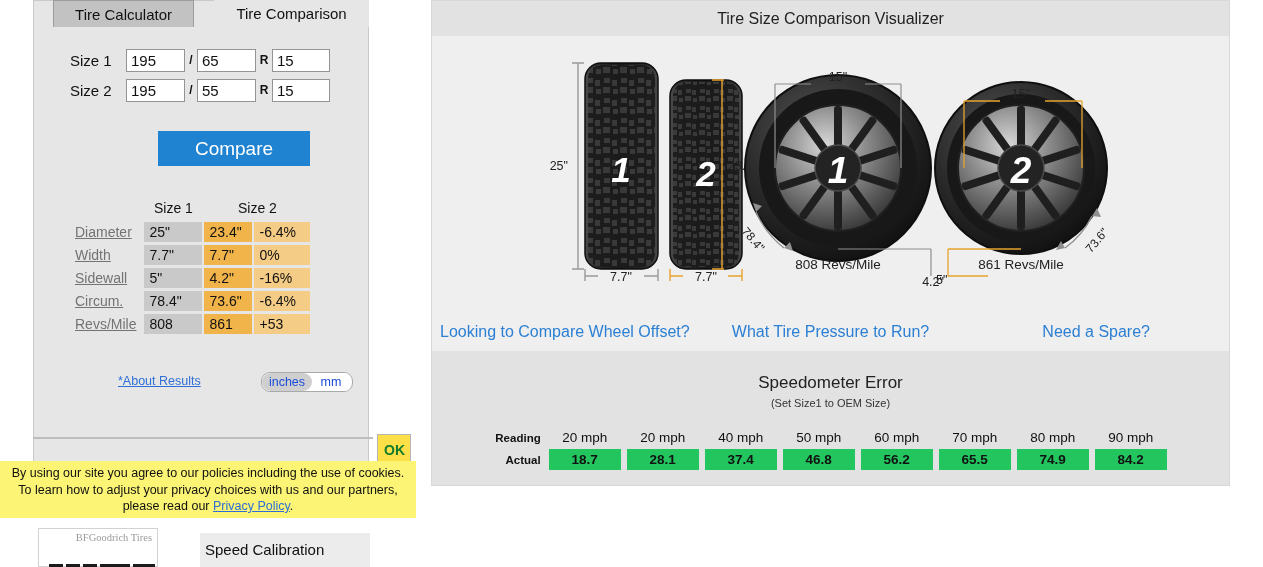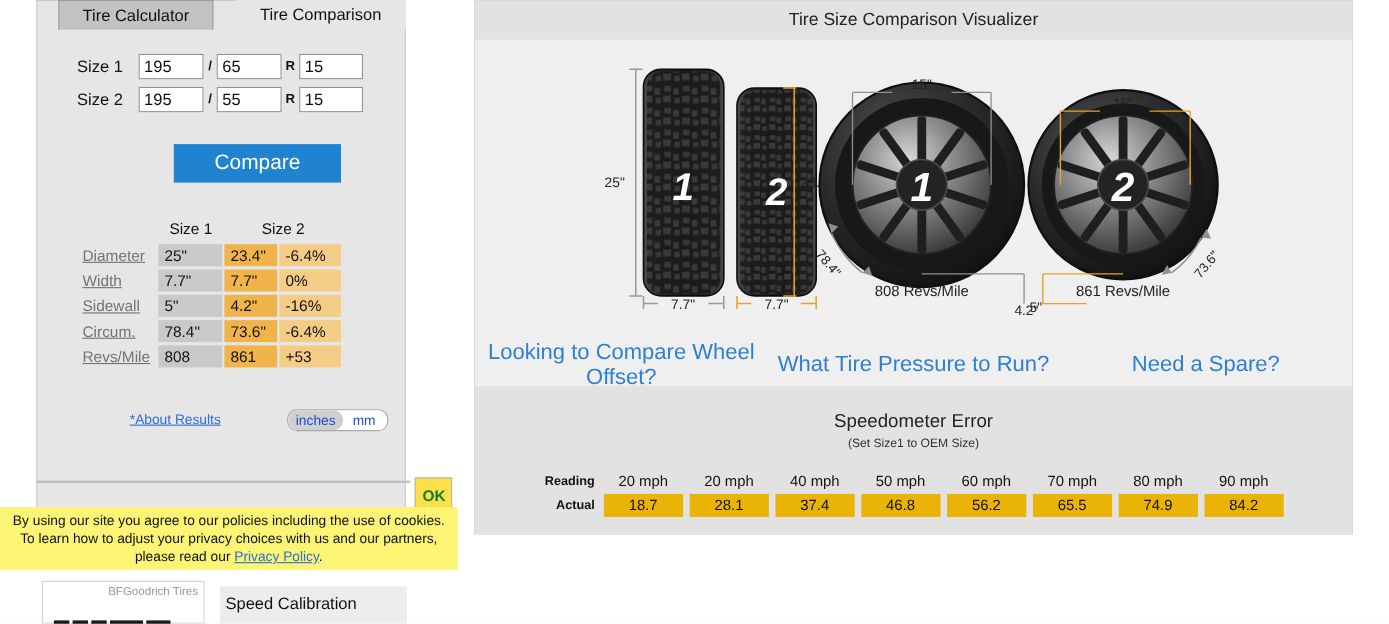--- a/index.html
+++ b/index.html
@@ -52,45 +52,45 @@
   #sep-line{position:absolute;left:33px;top:437px;width:340px;height:2px;background:#bdbdbd;}
   #ok-btn{position:absolute;left:377px;top:434px;width:34px;height:32px;background:#fde047;
      border:1px solid #b5b5b5;color:#157a2b;font-weight:bold;font-size:14px;cursor:pointer;
      font-family:"Liberation Sans",sans-serif;}
   
   #cookie{position:absolute;left:0;top:461px;width:416px;height:57px;background:#fbf474;
      text-align:center;font-size:12.5px;color:#111;line-height:16.5px;padding-top:4px;
      box-sizing:border-box;}
   #cookie a{color:#2d6fd6;text-decoration:underline;}
   
-  #ad-box{position:absolute;left:38px;top:528px;width:148px;height:39px;background:#fff;
-     border:1px solid #d2d2d2;box-sizing:border-box;}
+  #ad-box{position:absolute;left:38px;top:528px;width:120px;height:39px;background:#fff;
+     border:1px solid #d2d2d2;box-sizing:border-box;font-family:Liberation Serif, serif;}
   #ad-label{position:absolute;right:5px;top:3px;font-size:10.5px;color:#9a9a9a;}
   #ad-bars{position:absolute;left:10px;top:26px;width:118px;height:11px;}
   #ad-bars span{display:inline-block;background:#1b1b1b;height:9px;margin-right:3px;vertical-align:bottom;}
   #speed-cal{position:absolute;left:200px;top:533px;width:170px;height:34px;background:#ececec;
      font-size:15px;color:#111;line-height:34px;padding-left:5px;box-sizing:border-box;}
   
   #vis-panel{position:absolute;left:431px;top:0;width:799px;height:486px;
     background:#efefef;border:1px solid #d8d8d8;box-sizing:border-box;}
   #vis-header{position:absolute;left:0;top:0;width:797px;height:35px;background:#e2e2e2;
     text-align:center;line-height:35px;font-size:16px;color:#222;}
   #vis-stage{position:absolute;left:0;top:35px;width:797px;height:276px;}
   #links-row{position:absolute;left:0;top:311px;width:797px;height:39px;display:flex;
-    align-items:center;font-size:20px;}
+    align-items:center;font-size:16px;}
   #links-row a{color:#2b7fd4;text-decoration:none;cursor:pointer;}
   .link-cell{flex:1;text-align:center;}
   #speedo{position:absolute;left:0;top:350px;width:797px;height:134px;background:#e2e2e2;}
   #speedo-title{text-align:center;font-size:17px;color:#222;padding-top:22px;}
   #speedo-sub{text-align:center;font-size:11px;color:#333;padding-top:4px;}
   #speedo-table{margin:17px auto 16px auto;border-collapse:separate;border-spacing:6px 3px;}
   #speedo-table td.hdr{font-size:11.5px;font-weight:bold;color:#111;text-align:right;padding-right:2px;}
   #speedo-table td.read{font-size:13.5px;color:#111;text-align:center;width:70px;}
   #speedo-table td.act{font-size:13.5px;color:#111;text-align:center;width:70px;
-      background:#eab308;height:19px;}
+      background:#22c55e;height:19px;font-weight:bold;}
   svg{display:block;}
 </style>
 </head>
 <body>
 
 <div id="calc-panel">
 
   <div id="sizes">
     <div class="size-row">
       <span class="size-label">Size 1</span>

